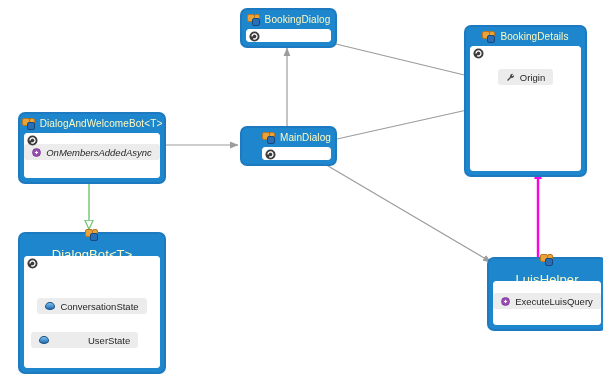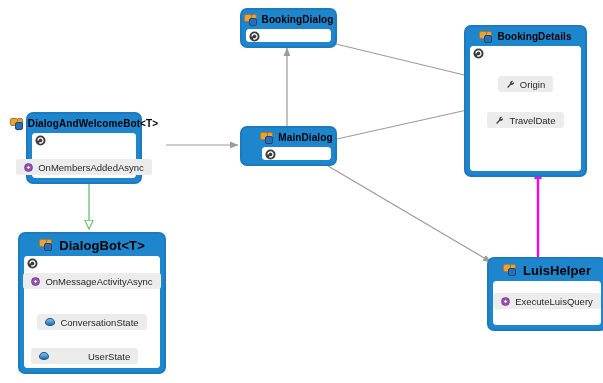--- a/index.html
+++ b/index.html
@@ -4,23 +4,23 @@
 <style>
   html,body{margin:0;padding:0;background:#ffffff;}
   body{width:603px;height:383px;position:relative;overflow:hidden;
        font-family:"Liberation Sans","DejaVu Sans",sans-serif;}
   #canvas{position:absolute;inset:0;width:603px;height:383px;}
   #edges{position:absolute;left:0;top:0;width:603px;height:383px;}
 
   .node{position:absolute;box-sizing:border-box;background:#1e86cd;
         border:2px solid #1e7ac0;border-radius:7px;padding:0;}
   .node .hdr{display:flex;align-items:center;justify-content:center;gap:5px;
-        color:#000000;height:19px;padding:0 6px;white-space:nowrap;font-weight:bold;}
+        color:#fef9c3;height:19px;padding:0 6px;white-space:nowrap;}
   .node .hdr .ttl{font-size:10px;letter-spacing:.1px;}
-  .node.big .hdr{height:22px;}
+  .node.big .hdr{height:22px;flex-direction:column;}
   .node.big .hdr .ttl{font-size:13px;}
   .node .body{background:#ffffff;border:1px solid #ffffff;border-radius:3px;
         margin:0 4px 4px 4px;position:relative;box-sizing:border-box;}
   .node .body.empty{height:13px;}
 
   .cls-ico{width:13px;height:11px;flex:0 0 auto;position:relative;}
   .cls-ico i{position:absolute;display:block;background:#e8a33d;
         border:1px solid #b9761c;border-radius:2px;}
   .cls-ico i.a{left:0;top:0;width:6px;height:6px;}
   .cls-ico i.b{left:5px;top:4px;width:6px;height:6px;background:#2a6fb5;border-color:#17497e;}
@@ -103,60 +103,50 @@
 
   <div class="node" style="left:464px;top:25px;width:123px;">
     <div class="hdr">
       <span class="cls-ico">
           <i class="a"></i>
           <i class="c"></i>
           <i class="b"></i>
         </span>
       <span class="ttl">BookingDetails</span>
     </div>
-    <div class="body" style="height:125px;padding-top:27px;">
+    <div class="body" style="height:125px;padding-top:20px;">
       <span class="body-glyph">
         <svg width="11" height="11" viewBox="0 0 11 11">
             <circle cx="5.5" cy="5.5" r="5" fill="#3c3c3c"></circle>
             <path d="M3,5.5a2.5,2.5 0 1 1 1.2,2.1" stroke="#fff" stroke-width="1.3" fill="none"></path>
           </svg>
       </span>
       <div class="mrow" style="margin-top:2px;">
         <div class="member">
           <span class="ico-prop">
             <svg width="9" height="9" viewBox="0 0 10 10">
                 <path d="M7.9,1.1a2.6,2.6 0 0 0-3.3,3.2L1.2,7.7l1.1,1.1 3.4-3.4a2.6,2.6 0 0 0 3.2-3.3L7.4,3.5 6.5,2.6z" fill="#4a4a4a"></path>
               </svg>
           </span>
           <span>Origin</span>
         </div>
       </div>
-      <div class="mrow" style="margin-top:20px;">
-        <div class="member">
-          <span class="ico-prop">
-            <svg width="9" height="9" viewBox="0 0 10 10">
-                <path d="M7.9,1.1a2.6,2.6 0 0 0-3.3,3.2L1.2,7.7l1.1,1.1 3.4-3.4a2.6,2.6 0 0 0 3.2-3.3L7.4,3.5 6.5,2.6z" fill="#4a4a4a"></path>
-              </svg>
-          </span>
-          <span>TravelDate</span>
-        </div>
-      </div>
-    </div>
-  </div>
-
-  <div class="node" style="left:26px;top:112px;width:116px;">
+    </div>
+  </div>
+
+  <div class="node" style="left:18px;top:112px;width:148px;">
     <div class="hdr">
       <span class="cls-ico">
           <i class="a"></i>
           <i class="c"></i>
           <i class="b"></i>
         </span>
       <span class="ttl">DialogAndWelcomeBot&lt;T&gt;</span>
     </div>
-    <div class="body" style="height:45px;padding-top:25px;">
+    <div class="body" style="height:45px;padding-top:10px;font-style:italic;">
       <span class="body-glyph">
         <svg width="11" height="11" viewBox="0 0 11 11">
             <circle cx="5.5" cy="5.5" r="5" fill="#3c3c3c"></circle>
             <path d="M3,5.5a2.5,2.5 0 1 1 1.2,2.1" stroke="#fff" stroke-width="1.3" fill="none"></path>
           </svg>
       </span>
       <div class="mrow">
         <div class="member">
           <span class="ico-method"></span>
           <span>OnMembersAddedAsync</span>
@@ -193,26 +183,20 @@
         </span>
       <span class="ttl">DialogBot&lt;T&gt;</span>
     </div>
     <div class="body" style="height:112px;padding-top:16px;">
       <span class="body-glyph">
         <svg width="11" height="11" viewBox="0 0 11 11">
             <circle cx="5.5" cy="5.5" r="5" fill="#3c3c3c"></circle>
             <path d="M3,5.5a2.5,2.5 0 1 1 1.2,2.1" stroke="#fff" stroke-width="1.3" fill="none"></path>
           </svg>
       </span>
-      <div class="mrow">
-        <div class="member">
-          <span class="ico-method"></span>
-          <span>OnMessageActivityAsync</span>
-        </div>
-      </div>
       <div class="mrow" style="margin-top:25px;">
         <div class="member">
           <span class="ico-field"></span>
           <span>ConversationState</span>
         </div>
       </div>
       <div style="margin-top:18px;">
         <div class="member m-left">
           <span class="ico-field"></span>
           <span>UserState</span>

